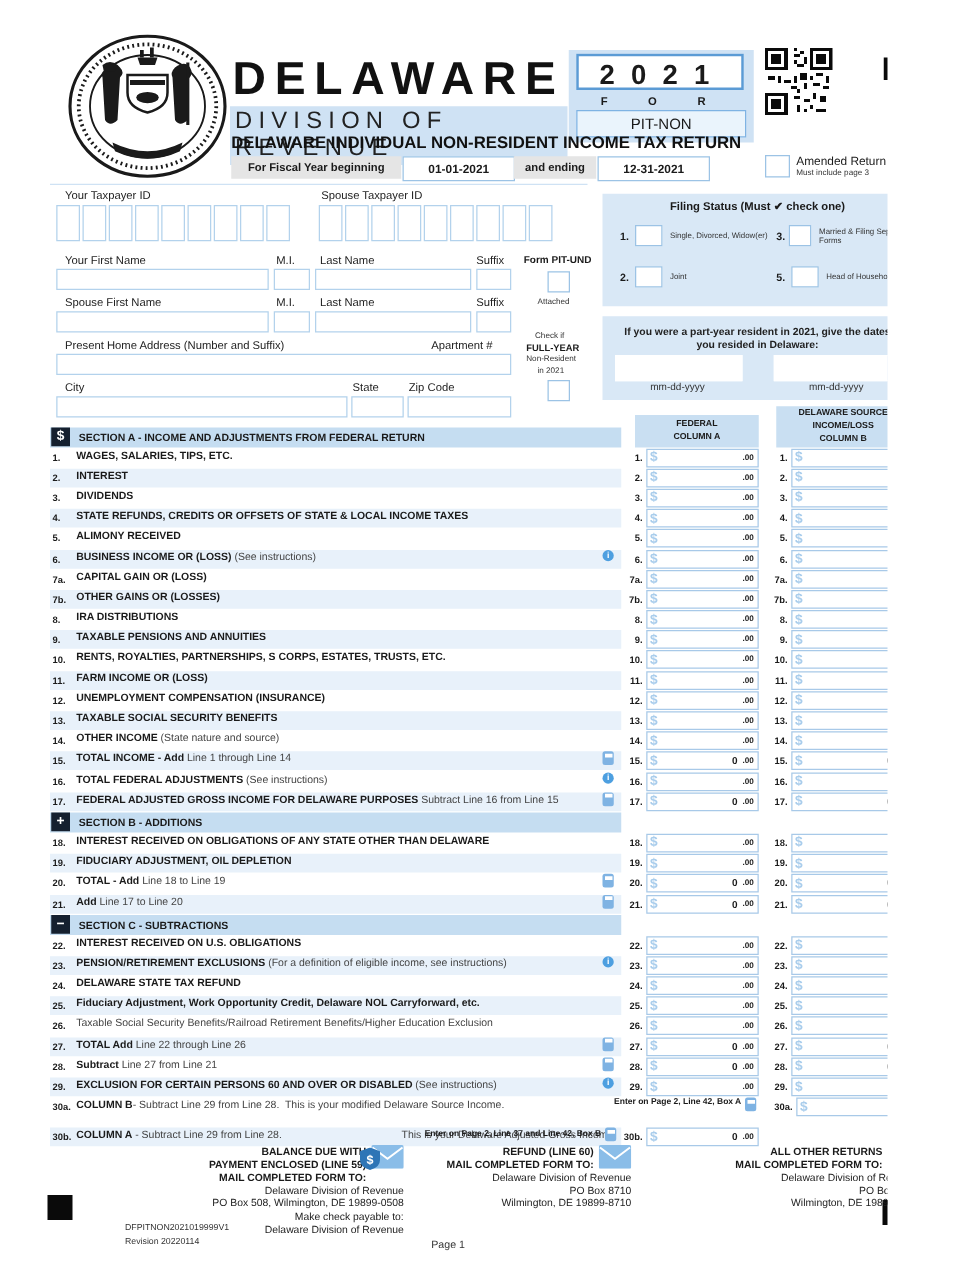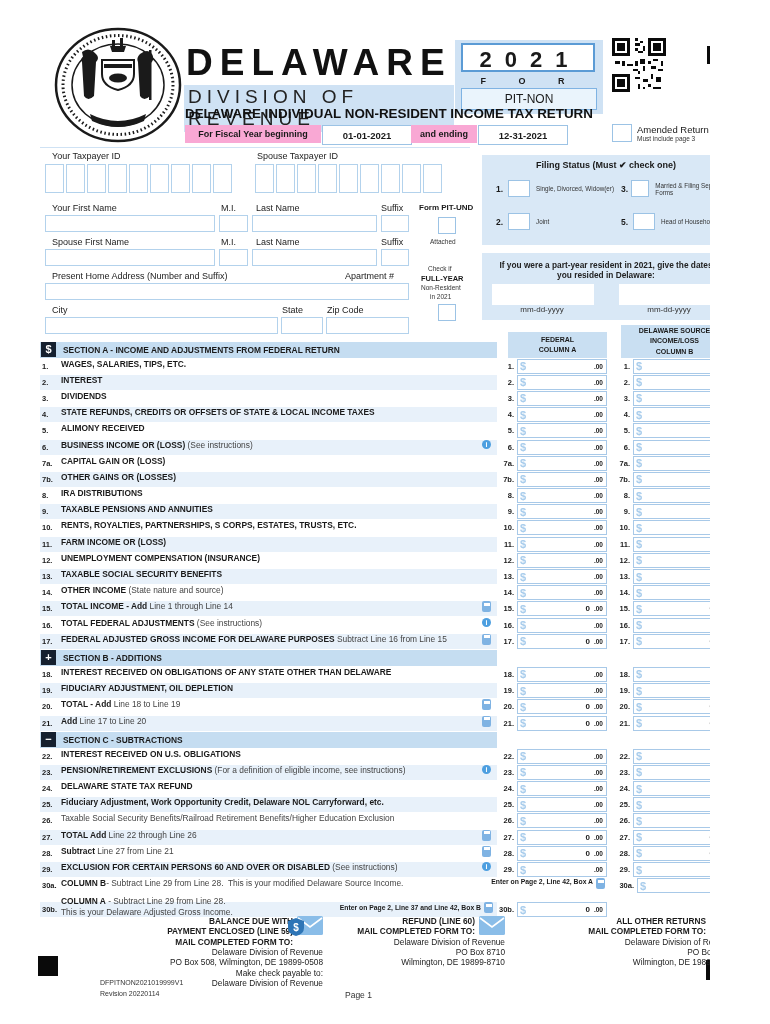--- a/index.html
+++ b/index.html
@@ -12,21 +12,21 @@
                  padding:1px 4px 2px 4px;}
   .year-block{background:#cfe2f4;}
   .year-box{position:absolute;left:6px;top:3px;width:134px;height:29px;background:#fff;
             border:2px solid #5b9bd5;font-size:22px;font-weight:bold;letter-spacing:13px;
             text-align:center;line-height:29px;padding-left:4px;box-sizing:border-box;}
   .form-word{position:absolute;left:8px;top:36px;width:134px;font-size:9px;font-weight:bold;
              letter-spacing:15px;text-align:center;}
   .pitnon-box{position:absolute;left:6px;top:48px;width:134px;height:20px;background:#eaf4fc;
               border:1px solid #7fb3e3;font-size:12px;text-align:center;line-height:20px;}
   .subtitle{font-size:13.4px;font-weight:bold;color:#111;}
-  .band{background:#f9a8d4;font-size:9px;font-weight:600;display:flex;align-items:center;
+  .band{background:#e5e5e5;font-size:9px;font-weight:600;display:flex;align-items:center;
         justify-content:center;}
   .valbox{background:#fff;border:1px solid #9cc3e5;font-size:9.5px;font-weight:bold;
           display:flex;align-items:center;justify-content:center;}
   .blacksq{background:#0a0a0a;}
   .chk{background:#fff;border:1px solid #9cc3e5;}
   .smallnote{font-size:6.5px;color:#333;}
   
   .lbl{font-size:9px;color:#222;white-space:nowrap;}
   .lbl-b{font-size:8px;font-weight:bold;white-space:nowrap;}
   .inp{background:#fff;border:1px solid #b3d2ec;box-sizing:border-box;}
@@ -49,21 +49,21 @@
   .tbl{position:absolute;left:40px;top:341px;width:690px;}
   .row{display:flex;align-items:center;height:16.2px;}
   .row.tall{height:32px;}
   .left{display:flex;align-items:center;height:15px;width:457px;flex:0 0 457px;}
   .left.wide{width:571px;flex:0 0 571px;}
   .left.lb{background:#e8f1fa;}
   .r-num{width:21px;flex:0 0 21px;font-size:7.5px;font-weight:bold;padding-left:2px;box-sizing:border-box;}
   .r-label{flex:1;display:flex;align-items:flex-start;font-size:8.4px;padding-right:4px;position:relative;height:100%;}
   .r-label .b{font-weight:bold;white-space:pre;}
   .r-label .rg{color:#444;white-space:pre;}
-  .two{flex-direction:column;align-items:flex-start;justify-content:flex-end;line-height:1.25;}
+  .two{flex-direction:row;align-items:flex-start;justify-content:space-between;line-height:1.25;}
   .enter{font-size:6.8px;font-weight:bold;margin-left:auto;white-space:nowrap;}
   .icon-info{flex:0 0 auto;width:9px;height:9px;border-radius:50%;background:#4d9fe0;color:#fff;
              font-size:7px;font-weight:bold;text-align:center;line-height:9px;margin-left:auto;margin-right:2px;}
   .icon-calc{flex:0 0 auto;width:9px;height:11px;background:#7fb3e3;border-radius:2px;
              position:relative;margin-left:auto;margin-right:2px;}
   .icon-calc.after{margin-left:3px;}
   .icon-calc::after{content:"";position:absolute;left:1.5px;right:1.5px;top:1.5px;height:3px;background:#fff;}
   .a-num{width:20px;flex:0 0 20px;font-size:7.5px;font-weight:bold;text-align:right;padding-right:3px;box-sizing:border-box;}
   .b-num{margin-left:6px;}
   .abox{width:88px;flex:0 0 88px;height:13px;background:#fff;border:1px solid #a8c9e8;

